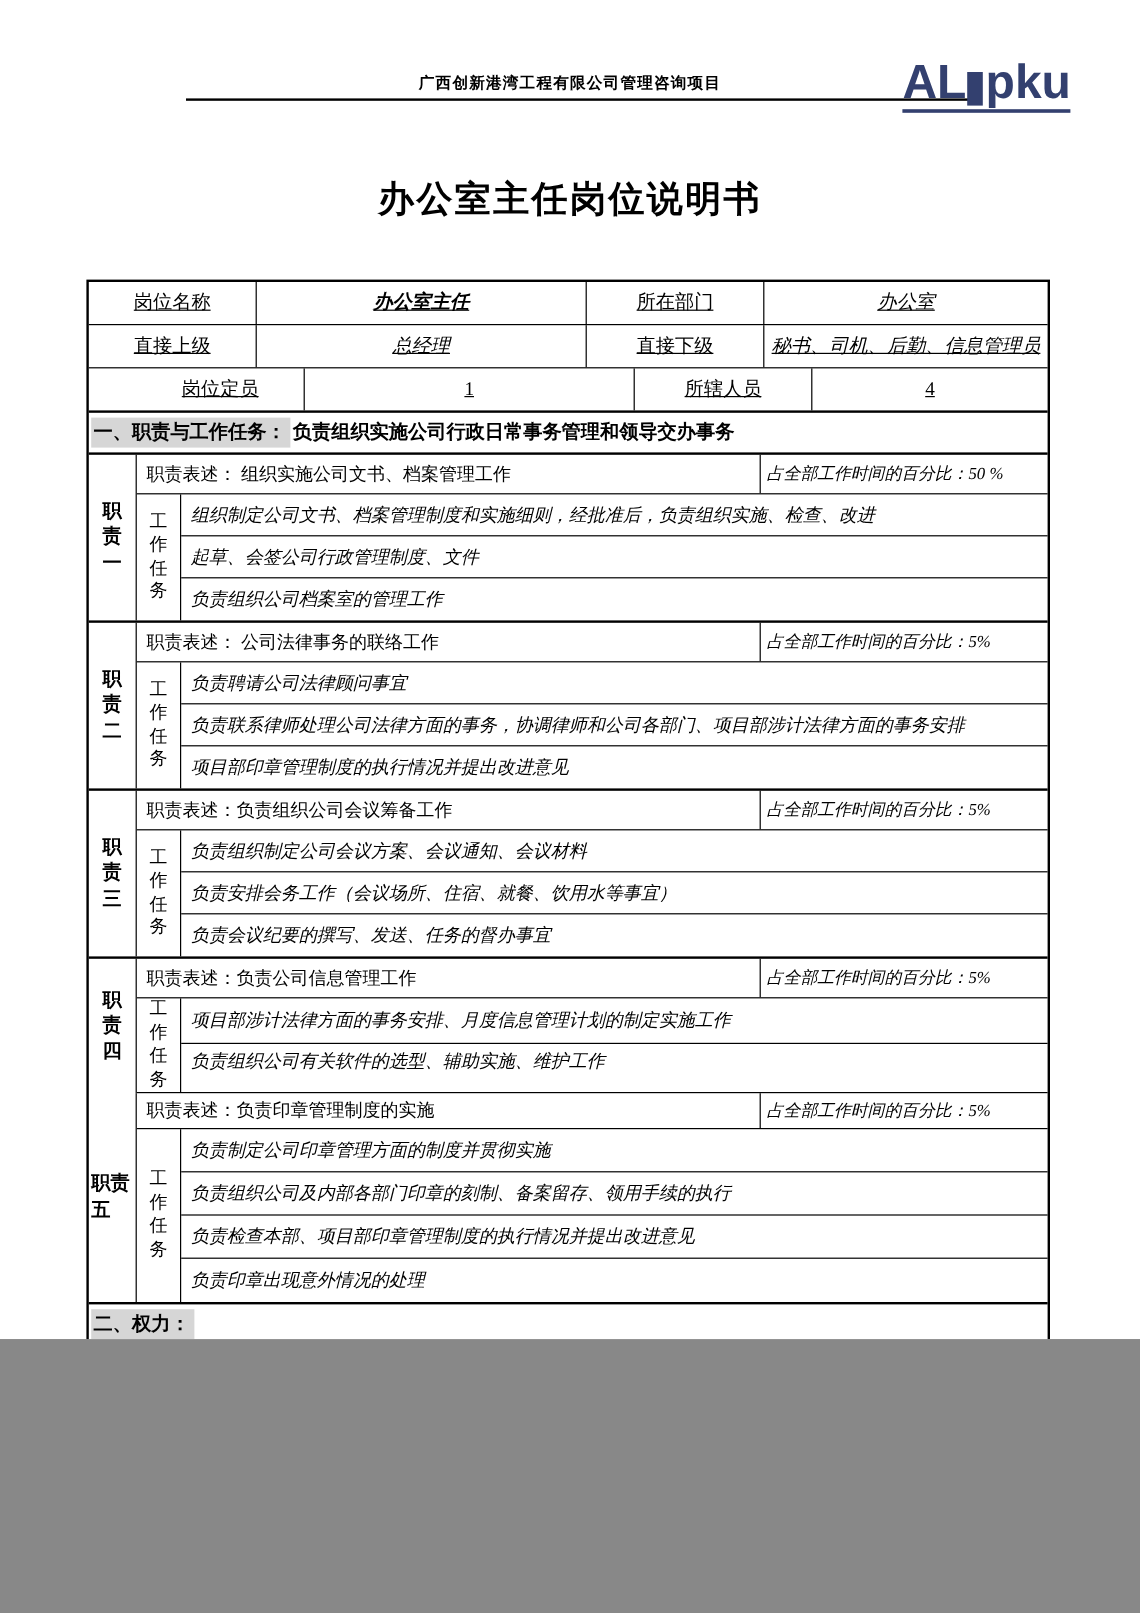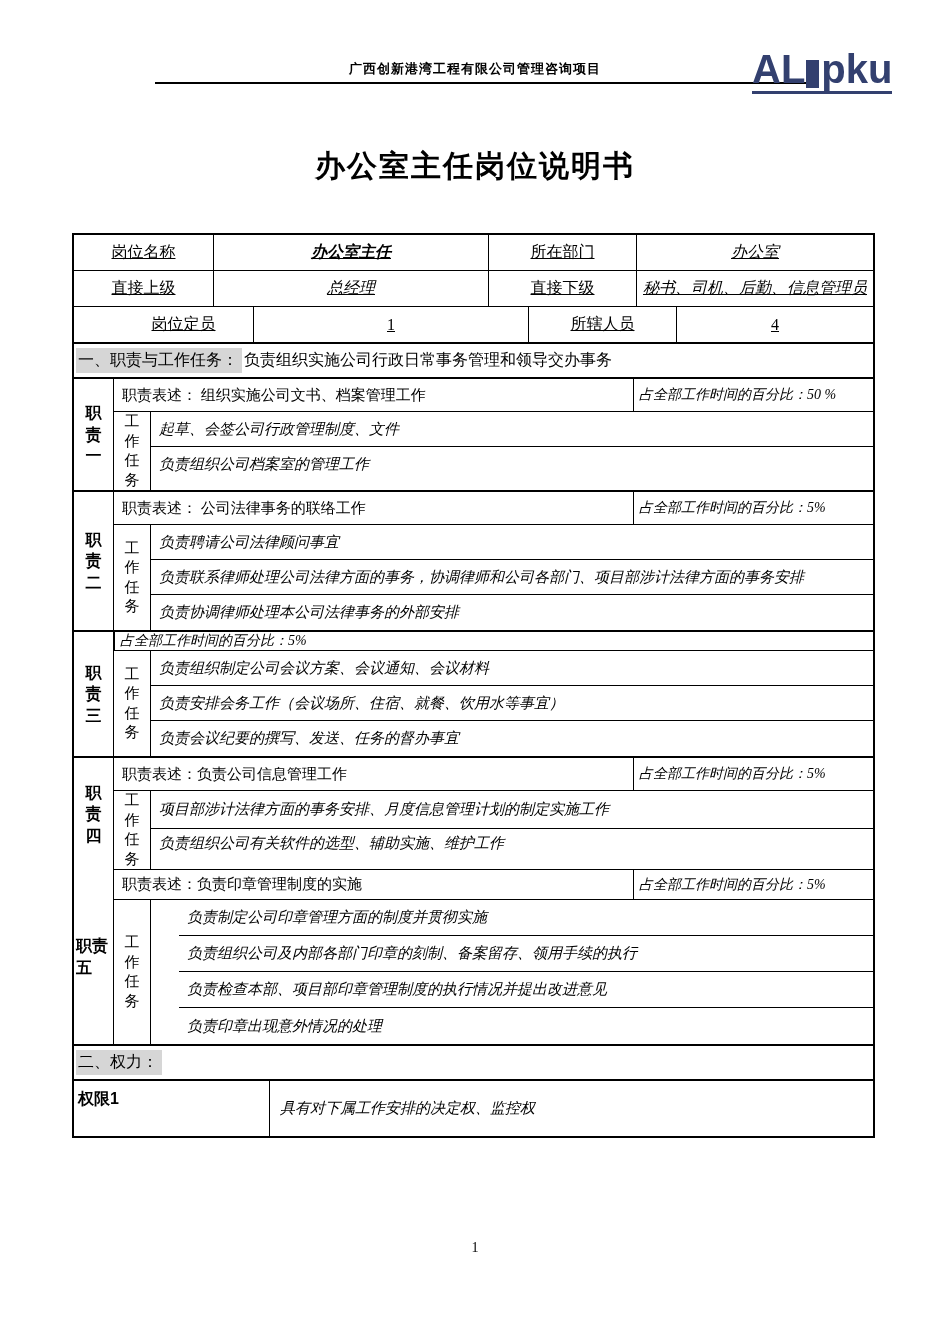--- a/index.html
+++ b/index.html
@@ -1,19 +1,19 @@
 <!DOCTYPE html>
 <html style="--accent: #33406f; --highlight: #d6d6d6;"><head>
 <meta charset="utf-8">
 <style>
   :root { --accent:#33406f; --highlight:#d6d6d6; --line:#000; }
   * { margin:0; padding:0; box-sizing:border-box; }
   html,body { background:#888; }
   .page {
-    position:relative; width:950px; height:1344px; margin:0 auto;
+    position:relative; width:950px; height:1116px; margin:0 auto;
     background:#fff; overflow:hidden;
     font-family:"Liberation Serif","DejaVu Serif",serif; color:#000;
   }
   
   .hdr-text {
     position:absolute; top:60px; left:0; width:950px; text-align:center;
     font-size:13px; font-weight:bold; letter-spacing:1px;
   }
   .hdr-rule { position:absolute; left:155px; top:82px; width:657px; height:2px; background:#000; }
   .logo {
@@ -42,21 +42,21 @@
   .info-row.last { border-bottom-width:2px;padding-left:40px; }
   .ic { display:flex; align-items:center; justify-content:center; min-height:35px; text-align:center;text-decoration:underline; }
   .ic.c1 { width:140px; border-right:1px solid var(--line); }
   .ic.c2 { width:275px; border-right:1px solid var(--line); }
   .ic.c3 { width:148px; border-right:1px solid var(--line); }
   .ic.c4 { flex:1; padding:0 2px; }
   
   .sec-row {
     display:flex; align-items:center; min-height:35px; padding-left:2px;
     border-bottom:2px solid var(--line);
-    font-family:"Liberation Sans","DejaVu Sans",sans-serif; font-weight:normal; font-size:16px;
+    font-family:"Liberation Sans","DejaVu Sans",sans-serif; font-weight:bold; font-size:16px;
   }
   .sec-row.power { border-bottom-width:2px; }
   .hl { background:var(--highlight); padding:2px 4px 2px 2px; }
   .sec-rest { padding-left:2px; }
   
   .duty { display:flex; border-bottom:2px solid var(--line); }
   .duty.b4 { border-bottom:none; }
   .duty.b4 .dbody { border-bottom:1px solid var(--line); }
   .dcol1 {
     width:40px; border-right:1px solid var(--line);
@@ -82,21 +82,21 @@
   .vlabel2 { display:block; width:16px; word-break:break-all; font-size:15px; line-height:1.3; text-align:center; }
   .tasklist { flex:1; display:flex; flex-direction:column; }
   .task {
     display:flex; align-items:center; min-height:35px; padding:2px 4px 2px 8px;
     border-bottom:1px solid var(--line); font-size:15px;
   }
   .task:last-child { border-bottom:none; }
   .duty.b4 .task { min-height:28px; }
   .duty.b4 .task:first-child { min-height:38px; }
   .duty.b5 .stmt { min-height:29px; }
-  .duty.b5 .task { min-height:36px;margin-left:28px; }
+  .duty.b5 .task { min-height:36px; }
   
   .auth-row { display:flex; min-height:55px; }
   .acol1 {
     width:196px; border-right:1px solid var(--line); padding:8px 0 0 4px;
     font-family:"Liberation Sans","DejaVu Sans",sans-serif; font-weight:bold; font-size:16px;
   }
   .abody { flex:1; display:flex; align-items:center; padding-left:10px; font-size:15px; }
   
   .page-num { position:absolute; top:1240px; left:0; width:950px; text-align:center; font-size:14px; }
 </style>
@@ -148,20 +148,21 @@
       <div class="dbody">
         <div class="stmt-row">
           <div class="stmt">职责表述： 组织实施公司文书、档案管理工作</div>
           <div class="pct kai">占全部工作时间的百分比：50 %</div>
         </div>
         <div class="tasks-row">
           <div class="dcol2">
             <span class="vlabel2">工作任务</span>
           </div>
           <div class="tasklist">
+            <div class="task kai">组织制定公司文书、档案管理制度和实施细则，经批准后，负责组织实施、检查、改进</div>
             <div class="task kai">起草、会签公司行政管理制度、文件</div>
             <div class="task kai">负责组织公司档案室的管理工作</div>
           </div>
         </div>
       </div>
     </div>
 
     <div class="duty b2">
       <div class="dcol1">
         <span class="vlabel">职责二</span>
@@ -171,32 +172,33 @@
           <div class="stmt">职责表述： 公司法律事务的联络工作</div>
           <div class="pct kai">占全部工作时间的百分比：5%</div>
         </div>
         <div class="tasks-row">
           <div class="dcol2">
             <span class="vlabel2">工作任务</span>
           </div>
           <div class="tasklist">
             <div class="task kai">负责聘请公司法律顾问事宜</div>
             <div class="task kai">负责联系律师处理公司法律方面的事务，协调律师和公司各部门、项目部涉计法律方面的事务安排</div>
-            <div class="task kai">负责协调律师处理本公司法律事务的外部安排</div>
+            <div class="task kai">项目部印章管理制度的执行情况并提出改进意见</div>
           </div>
         </div>
       </div>
     </div>
 
     <div class="duty b3">
       <div class="dcol1">
         <span class="vlabel">职责三</span>
       </div>
       <div class="dbody">
         <div class="stmt-row">
+          <div class="stmt">职责表述：负责组织公司会议筹备工作</div>
           <div class="pct kai">占全部工作时间的百分比：5%</div>
         </div>
         <div class="tasks-row">
           <div class="dcol2">
             <span class="vlabel2">工作任务</span>
           </div>
           <div class="tasklist">
             <div class="task kai">负责组织制定公司会议方案、会议通知、会议材料</div>
             <div class="task kai">负责安排会务工作（会议场所、住宿、就餐、饮用水等事宜）</div>
             <div class="task kai">负责会议纪要的撰写、发送、任务的督办事宜</div>

